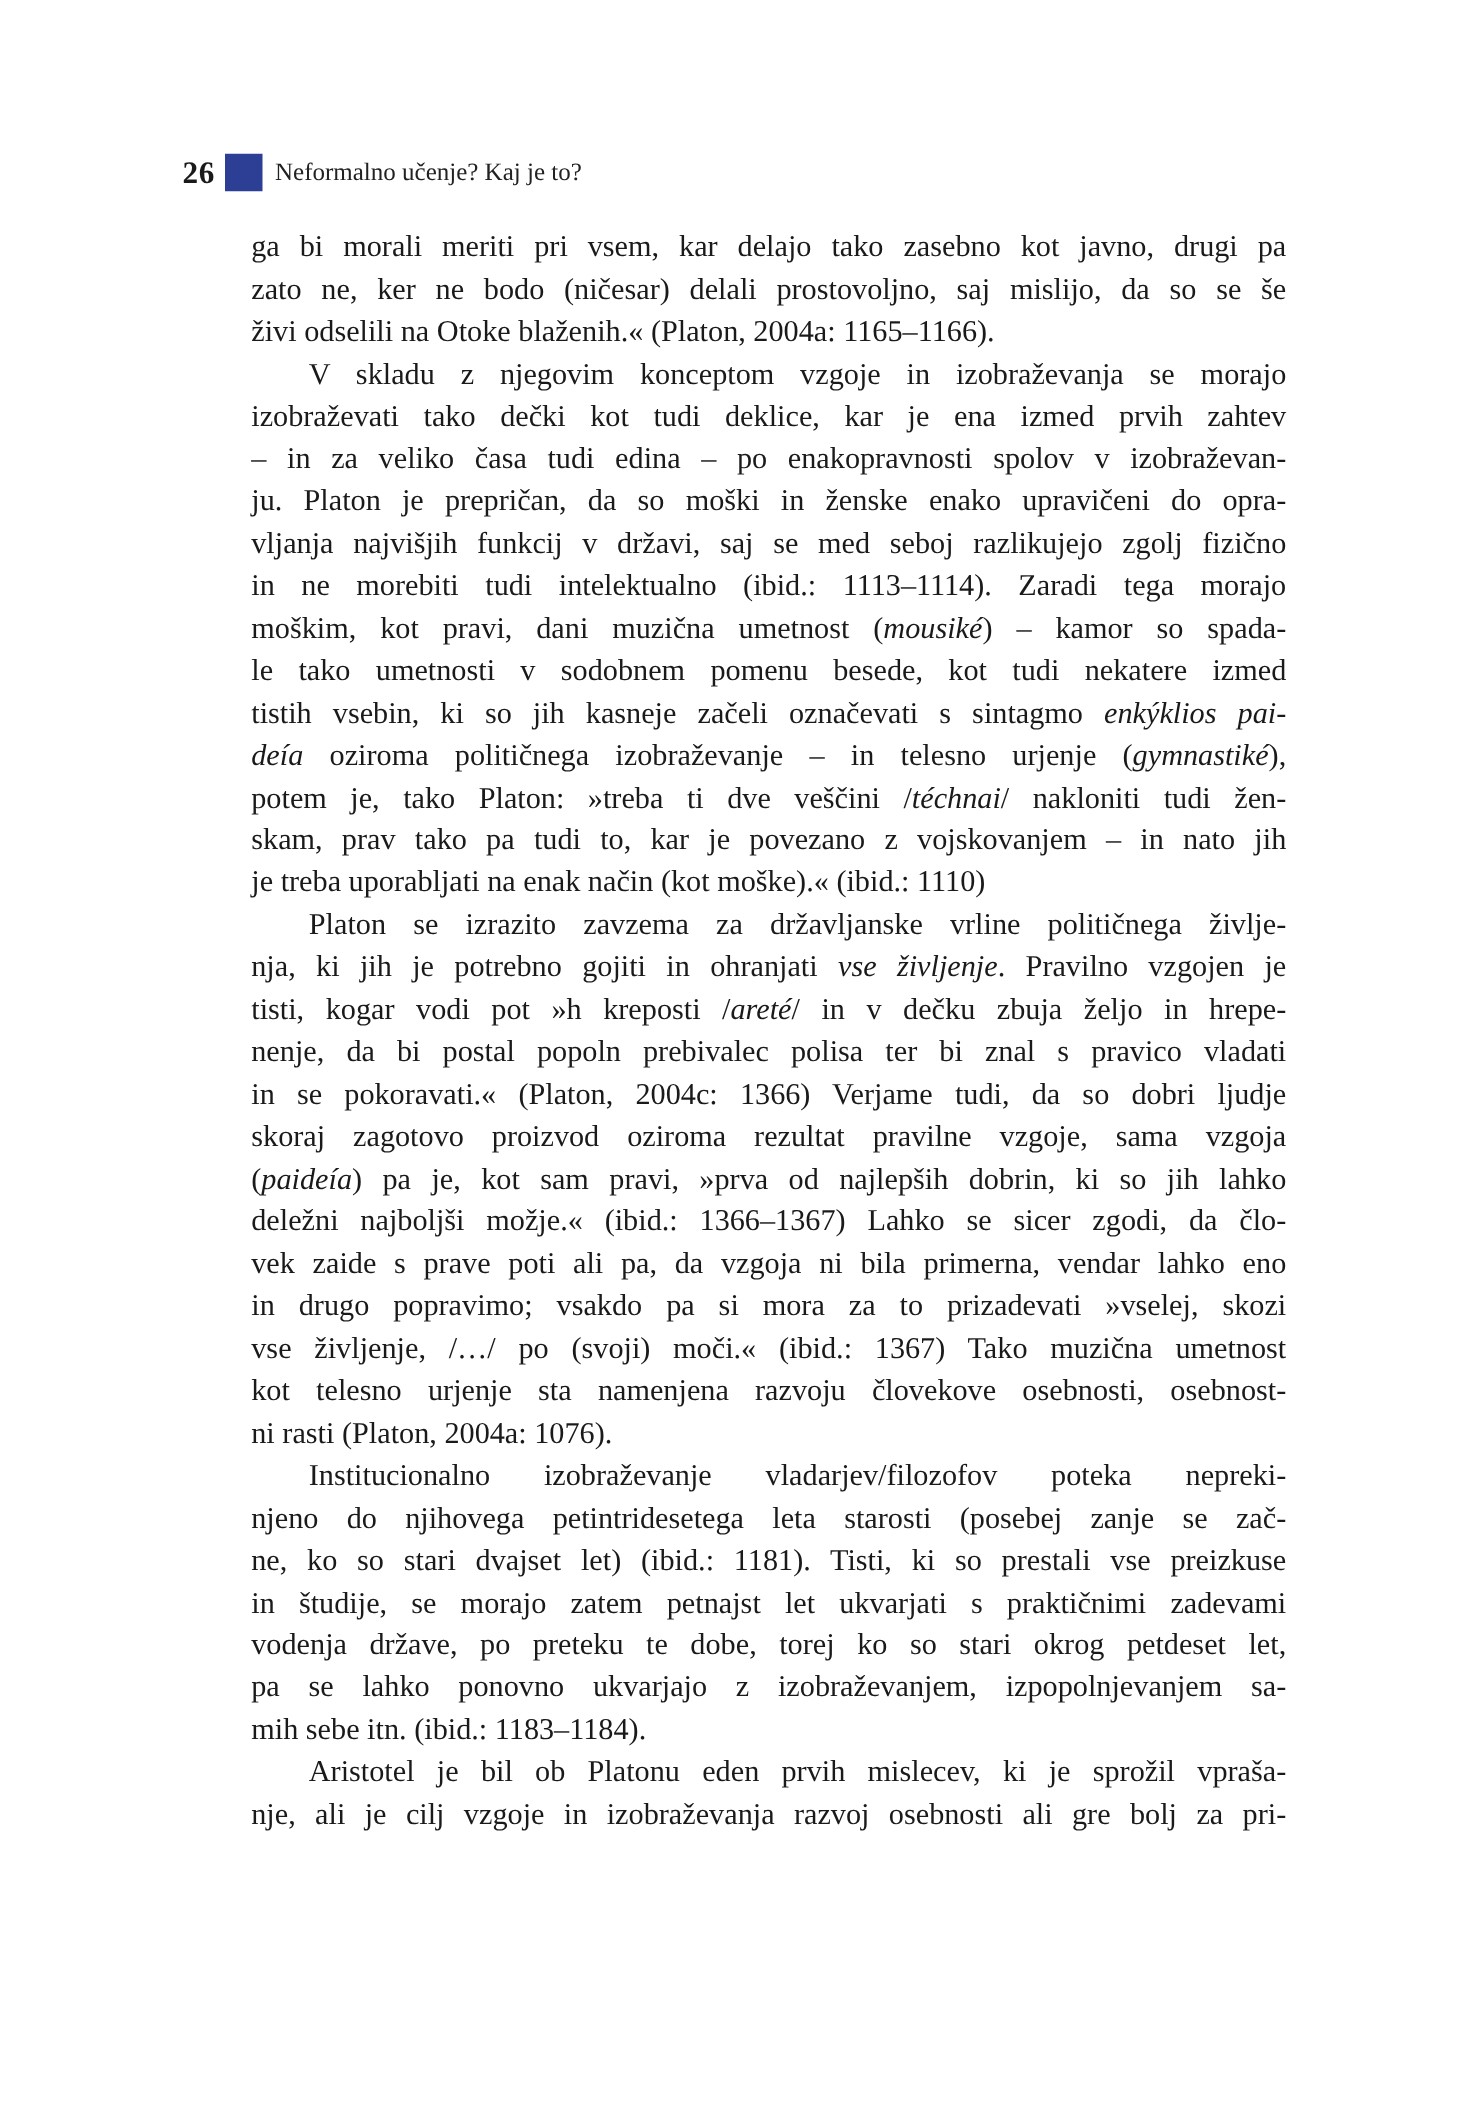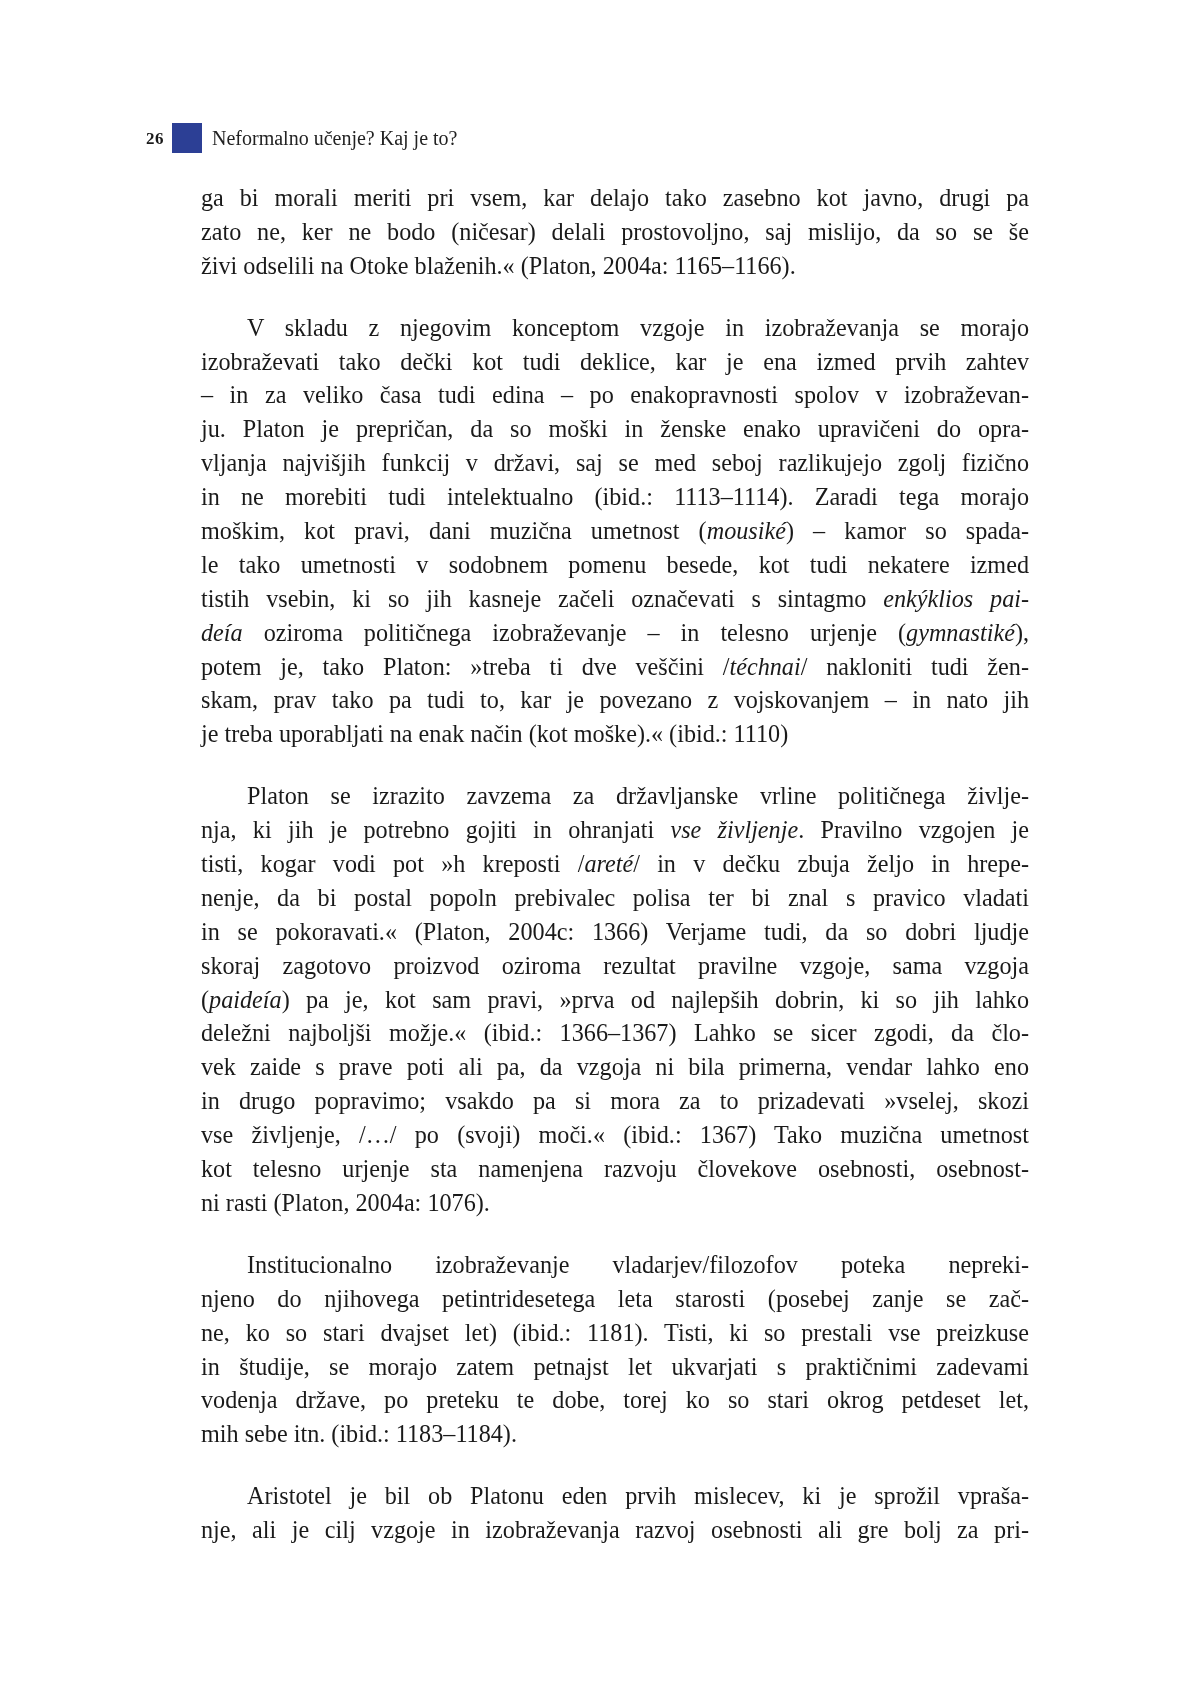--- a/index.html
+++ b/index.html
@@ -17,21 +17,21 @@
     }
     .running-header {
       position: absolute;
       left: 146px;
       top: 122px;
       height: 32px;
       display: flex;
       align-items: center;
     }
     .page-number {
-      font-size: 17px;
+      font-size: 25px;
       font-weight: bold;
       letter-spacing: 0.5px;
       margin-right: 8px;
       line-height: 1;
     }
     .header-square {
       width: 30px;
       height: 30px;
       background: #2c3f95;
       margin-right: 10px;
@@ -57,21 +57,20 @@
       text-align: justify;
       text-align-last: justify;
       overflow: visible;
       font-family: Liberation Serif, serif;
     }
     .line.last {
       text-align-last: left;
     }
     .line.indent {
       padding-left: 46px;
-      margin-top: 28px;
     }
     .line span.it {
       font-style: italic;
     }
   </style>
 </head>
 <body>
 
 <div class="running-header">
   <span class="page-number">26</span>
@@ -114,19 +113,20 @@
       <div class="line"><span>vse življenje, /…/ po (svoji) moči.« (ibid.: 1367) Tako muzična umetnost</span></div>
       <div class="line"><span>kot telesno urjenje sta namenjena razvoju človekove osebnosti, osebnost-</span></div>
       <div class="line last"><span>ni rasti (Platon, 2004a: 1076).</span></div>
     </div>
     <div>
       <div class="line indent"><span>Institucionalno izobraževanje vladarjev/filozofov poteka nepreki-</span></div>
       <div class="line"><span>njeno do njihovega petintridesetega leta starosti (posebej zanje se zač-</span></div>
       <div class="line"><span>ne, ko so stari dvajset let) (ibid.: 1181). Tisti, ki so prestali vse preizkuse</span></div>
       <div class="line"><span>in študije, se morajo zatem petnajst let ukvarjati s praktičnimi zadevami</span></div>
       <div class="line"><span>vodenja države, po preteku te dobe, torej ko so stari okrog petdeset let,</span></div>
+      <div class="line"><span>pa se lahko ponovno ukvarjajo z izobraževanjem, izpopolnjevanjem sa-</span></div>
       <div class="line last"><span>mih sebe itn. (ibid.: 1183–1184).</span></div>
     </div>
     <div>
       <div class="line indent"><span>Aristotel je bil ob Platonu eden prvih mislecev, ki je sprožil vpraša-</span></div>
       <div class="line"><span>nje, ali je cilj vzgoje in izobraževanja razvoj osebnosti ali gre bolj za pri-</span></div>
     </div>
   </div>
 
 </body></html>

